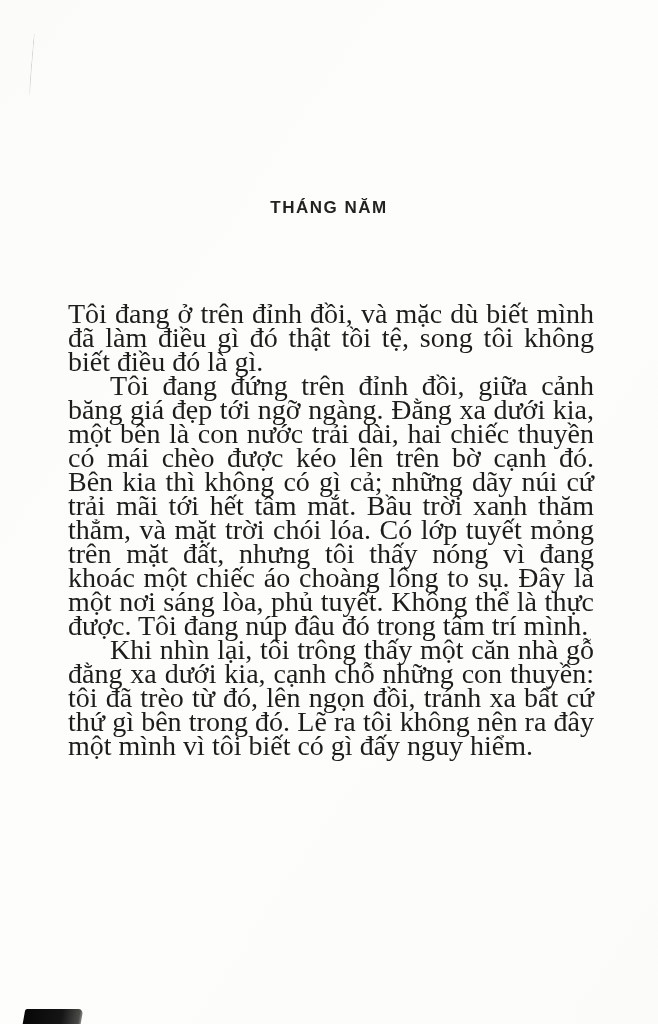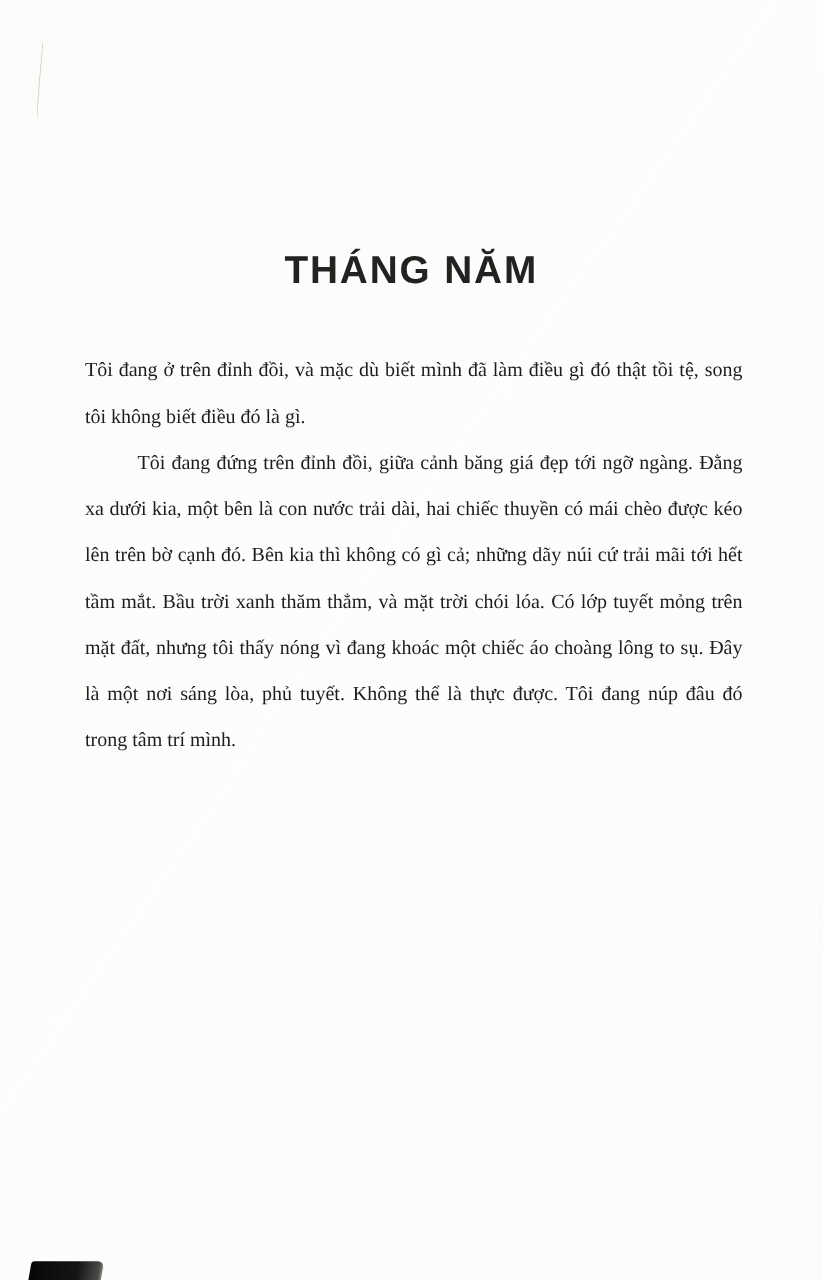--- a/index.html
+++ b/index.html
@@ -13,29 +13,29 @@
   }
   .page {
     position: absolute;
     inset: 0;
     background: linear-gradient(125deg, #fbfbf9 0%, #fdfdfc 45%, #fbfbf9 100%);
   }
   .chapter-title {
     margin-top: 198px;
     text-align: center;
     font-family: "Liberation Sans", sans-serif;
-    font-size: 31px;
+    font-size: 17px;
     font-weight: 600;
     letter-spacing: 1.5px;
     color: #222220;
   }
   .body-text {
-    margin: 44px 64px 0 68px;
-    font-size: 16px;
-    line-height: 37px;
+    margin: 84px 64px 0 68px;
+    font-size: 28px;
+    line-height: 24px;
     text-align: justify;
     color: #1d1d1c;
   }
   .body-text p.indent { text-indent: 42px; }
   .scan-artifact-top {
     position: absolute;
     top: 34px;
     left: 31px;
     width: 3px;
     height: 62px;
@@ -59,16 +59,17 @@
 <body>
 
 <div class="page">
   <div class="scan-artifact-top"></div>
 
   <h1 class="chapter-title">THÁNG NĂM</h1>
 
   <div class="body-text">
     <p>Tôi đang ở trên đỉnh đồi, và mặc dù biết mình đã làm điều gì đó thật tồi tệ, song tôi không biết điều đó là gì.</p>
     <p class="indent">Tôi đang đứng trên đỉnh đồi, giữa cảnh băng giá đẹp tới ngỡ ngàng. Đằng xa dưới kia, một bên là con nước trải dài, hai chiếc thuyền có mái chèo được kéo lên trên bờ cạnh đó. Bên kia thì không có gì cả; những dãy núi cứ trải mãi tới hết tầm mắt. Bầu trời xanh thăm thẳm, và mặt trời chói lóa. Có lớp tuyết mỏng trên mặt đất, nhưng tôi thấy nóng vì đang khoác một chiếc áo choàng lông to sụ. Đây là một nơi sáng lòa, phủ tuyết. Không thể là thực được. Tôi đang núp đâu đó trong tâm trí mình.</p>
+    <p class="indent">Khi nhìn lại, tôi trông thấy một căn nhà gỗ đằng xa dưới kia, cạnh chỗ những con thuyền: tôi đã trèo từ đó, lên ngọn đồi, tránh xa bất cứ thứ gì bên trong đó. Lẽ ra tôi không nên ra đây một mình vì tôi biết có gì đấy nguy hiểm.</p>
   </div>
 
   <div class="scan-mark-bottom"></div>
 </div>
 
 </body></html>

